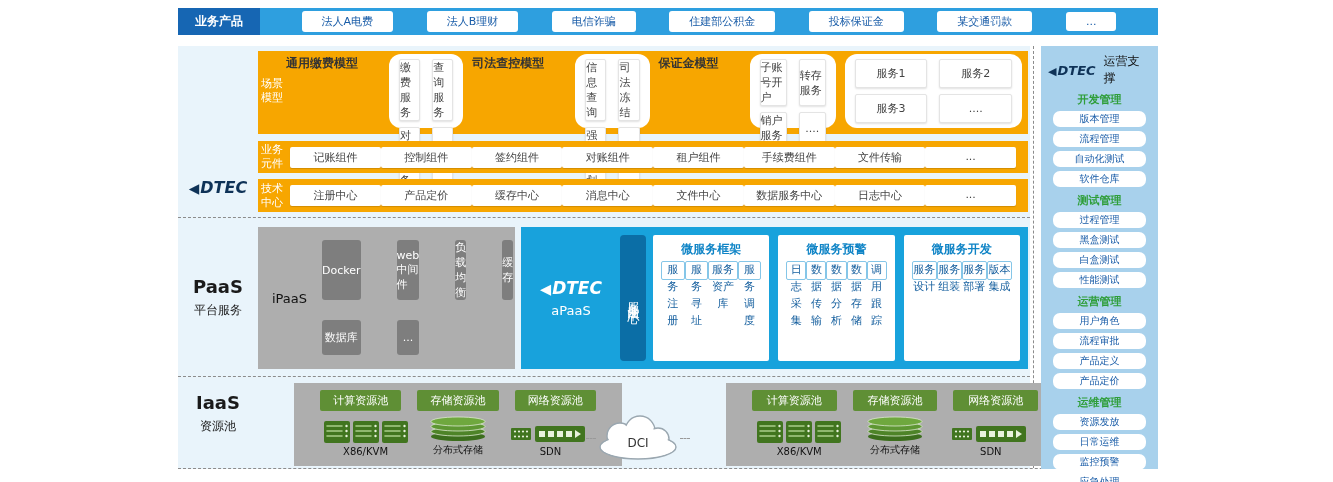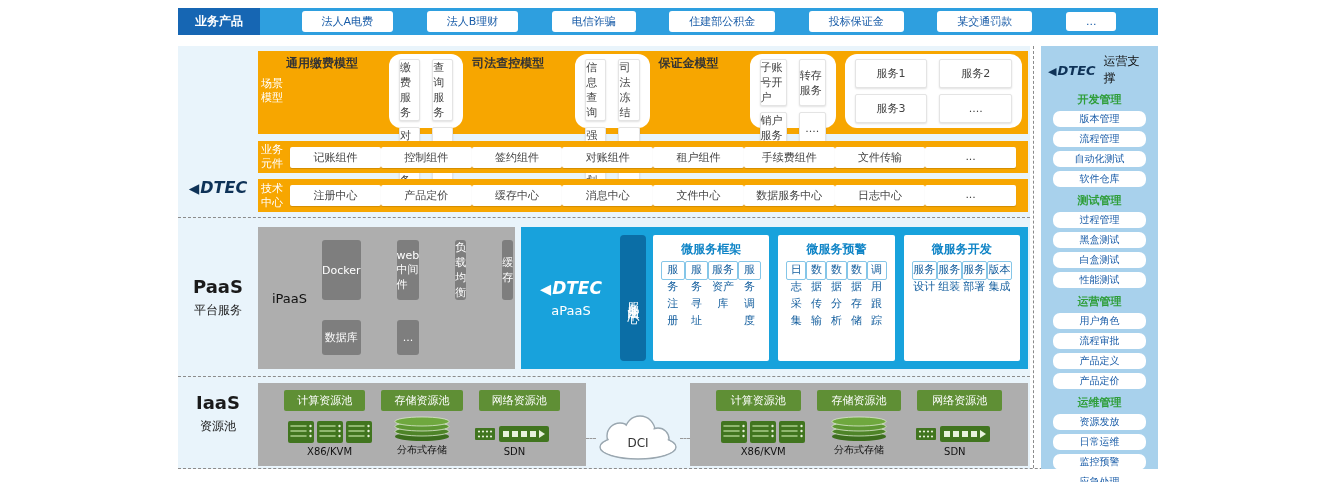--- a/index.html
+++ b/index.html
@@ -69,21 +69,21 @@
                display:flex; align-items:center; justify-content:center; cursor:pointer; }
   .apaas-panels { flex:1; display:flex; gap:9px; }
   .apaas-panel { flex:1; background:#fff; border-radius:2px; padding:3px 8px 6px;
                  display:flex; flex-direction:column; }
   .apaas-panel-title { color:#0F84C6; font-size:12px; font-weight:bold; text-align:center; padding:3px 0; }
   .apaas-panel-body { flex:1; display:flex; flex-direction:row; justify-content:flex-start;font-family:Liberation Mono, monospace; }
   .blue-btn { border:1px solid #85C6E8; border-radius:2px; color:#17609F; font-size:11px;
               text-align:center; height:19px; line-height:17px; cursor:pointer; }
 
   
-  .iaas-box { position:absolute; top:383px; height:83px; background:#AEAEAE; padding:7px 26px 4px; }
+  .iaas-box { position:absolute; top:383px; height:83px; background:#AEAEAE; padding:7px 26px 4px;margin-left:36px; }
   .iaas-box.b1 { left:258px; width:328px; }
   .iaas-box.b2 { left:690px; width:338px; }
   .pool-row { display:flex; justify-content:space-around; gap:16px; }
   .green-btn { flex:1; max-width:94px; background:#5F8F35; color:#fff; font-size:11px;
                text-align:center; padding:3px 0; border-radius:2px; cursor:pointer; }
   .infra-row { display:flex; justify-content:space-between; margin-top:5px; }
   .infra { width:33%; display:flex; flex-direction:column; align-items:center; justify-content:flex-end; }
   .infra-label { font-size:10px; color:#111; margin-top:1px; }
 
   .dci { position:absolute; left:592px; top:414px; width:92px; height:50px; }

